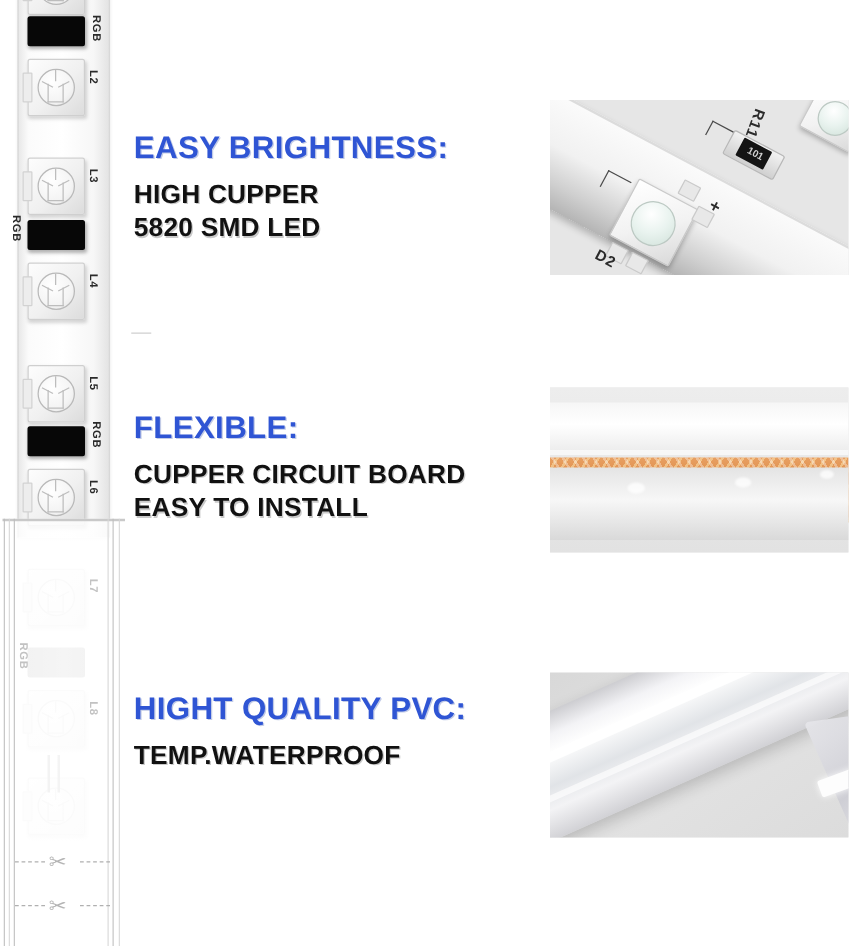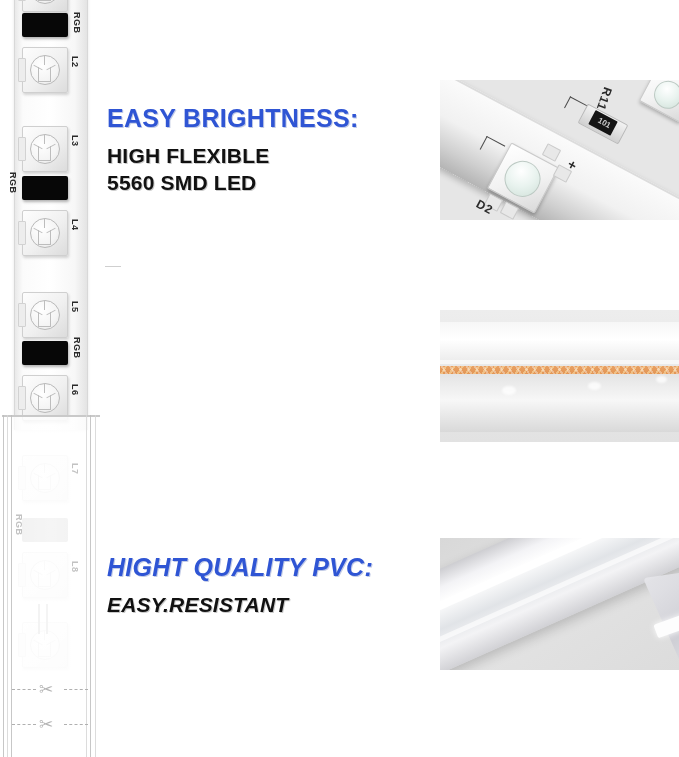--- a/index.html
+++ b/index.html
@@ -337,28 +337,33 @@
       <div class="dash l"></div>
       <div class="scissors">✂</div>
       <div class="dash r"></div>
     </div>
   </div>
 
   <div class="mini-dash"></div>
 
   <div class="feature" style="top:104px;">
     <div class="f-head">EASY BRIGHTNESS:</div>
-    <div class="f-line">HIGH FLEXIBLE</div>
-    <div class="f-line">5560 SMD LED</div>
-  </div>
-
-
-  <div class="feature" style="top:553px;font-style:italic;">
+    <div class="f-line">HIGH CUPPER</div>
+    <div class="f-line">5820 SMD LED</div>
+  </div>
+
+  <div class="feature" style="top:328px;">
+    <div class="f-head">FLEXIBLE:</div>
+    <div class="f-line">CUPPER CIRCUIT BOARD</div>
+    <div class="f-line">EASY TO INSTALL</div>
+  </div>
+
+  <div class="feature" style="top:553px;">
     <div class="f-head">HIGHT QUALITY PVC:</div>
-    <div class="f-line">EASY.RESISTANT</div>
+    <div class="f-line">TEMP.WATERPROOF</div>
   </div>
 
   <div class="photo" style="top:80px;height:140px;">
     <div class="inner">
       <div class="p1-bg"></div>
       <div class="p1-board">
         <div class="edge"></div>
       </div>
 
       <div class="p1-chip" style="left:56px;top:72px;transform:rotate(28deg);">

